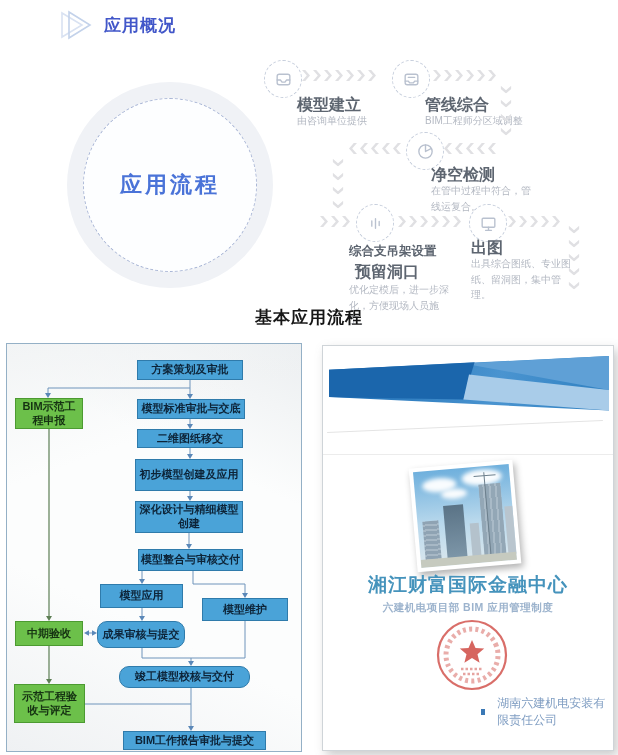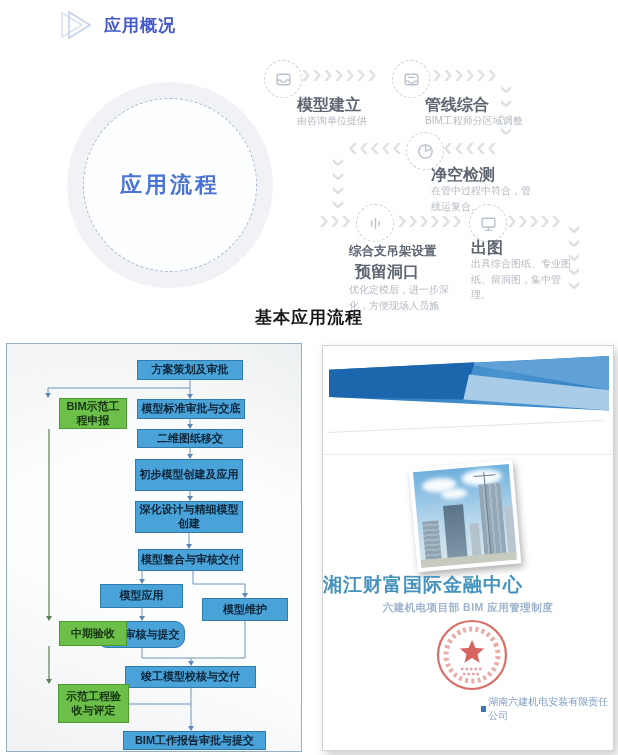--- a/index.html
+++ b/index.html
@@ -40,21 +40,21 @@
   .fc-panel{position:absolute;left:6px;top:343px;width:296px;height:409px;box-sizing:border-box;
             border:1px solid #94b0c6;
             background:
               linear-gradient(160deg,#f2f4f5 0%,rgba(255,255,255,0) 28%),
               linear-gradient(205deg,rgba(234,237,239,.9) 0%,rgba(255,255,255,0) 30%),
               linear-gradient(25deg,#eff1f3 0%,rgba(255,255,255,0) 35%),
               #fcfdfd;}
   .fc-box{position:absolute;background:#4aa3d8;border:1px solid #2f7bab;color:#0d2438;
           font-weight:bold;font-size:11px;line-height:1.25;text-align:center;
           display:flex;align-items:center;justify-content:center;padding:1px 2px;box-sizing:border-box;}
-  .fc-green{background:#6cc04a;border-color:#4c9a31;color:#153212;margin-left:44px;}
+  .fc-green{background:#6cc04a;border-color:#4c9a31;color:#153212;}
   .fc-lines{position:absolute;left:0;top:0;}
 
   
   .cover{position:absolute;left:322px;top:345px;width:292px;height:406px;background:#fff;
          border:1px solid #cfd4d8;box-shadow:4px 5px 10px rgba(110,110,110,.35);box-sizing:border-box;}
   .banner{position:absolute;left:6px;top:10px;width:280px;height:62px;}
   .banner div{position:absolute;inset:0;}
   .banner .bA{background:linear-gradient(105deg,#2272b8 10%,#4a94d0 60%,#2e7fc0);
               clip-path:polygon(0 22%,100% 0,100% 88%,0 66%);}
   .banner .bB{background:#1b66ac;clip-path:polygon(0 22%,52% 10%,48% 70%,0 66%);}
@@ -64,26 +64,26 @@
   .cover-rule{position:absolute;left:0;top:108px;width:100%;height:1px;background:#ececec;}
 
   .photo{position:absolute;left:90px;top:118px;width:104px;height:104px;background:#fff;padding:4px;
          transform:rotate(-5deg);box-shadow:2px 4px 7px rgba(0,0,0,.3);box-sizing:border-box;}
   .photo-inner{position:relative;width:100%;height:100%;overflow:hidden;
          background:linear-gradient(#6fb0dd,#b8d8ec 55%,#dce8ee);}
   .cloud{position:absolute;background:#ffffff;border-radius:50%;filter:blur(2px);opacity:.95;}
   .bld{position:absolute;bottom:6px;}
   .ground{position:absolute;left:0;bottom:0;width:100%;height:8px;background:#c6cabf;}
 
-  .cover-title{position:absolute;left:0;top:226px;width:100%;
+  .cover-title{position:absolute;left:0;top:226px;width:100%;text-align:center;
         font-family:"Liberation Serif",serif;font-weight:bold;font-size:19px;color:#4593bc;letter-spacing:1px;}
   .cover-sub{position:absolute;left:0;top:255px;width:100%;text-align:center;
         font-size:10.5px;font-weight:bold;color:#9cb3cd;letter-spacing:.5px;}
   .seal{position:absolute;left:108px;top:268px;}
-  .cover-footer{position:absolute;left:158px;top:349px;font-size:10px;color:#7f9dc2;display:flex;align-items:center;gap:2px;font-family:Liberation Serif, serif;}
+  .cover-footer{position:absolute;left:158px;top:349px;font-size:12px;color:#7f9dc2;display:flex;align-items:center;gap:12px;font-family:Liberation Serif, serif;}
   .footer-logo{width:6px;height:6px;background:#3a78b5;display:inline-block;}
 </style>
 </head>
 <body>
 
 <div class="canvas">
 
   <div class="hdr">
     <svg width="38" height="34" viewBox="0 0 38 34">
       <polygon points="4,5 24,17 4,29" fill="none" stroke="#d9e2f2" stroke-width="1.6"></polygon>
@@ -254,21 +254,21 @@
 
     <div class="fc-box" style="left:130px;top:16px;width:106px;height:20px;">方案策划及审批</div>
     <div class="fc-box" style="left:130px;top:55px;width:108px;height:20px;">模型标准审批与交底</div>
     <div class="fc-box" style="left:130px;top:85px;width:106px;height:19px;">二维图纸移交</div>
     <div class="fc-box" style="left:128px;top:115px;width:108px;height:32px;">初步模型创建及应用</div>
     <div class="fc-box" style="left:128px;top:157px;width:108px;height:32px;">深化设计与精细模型创建</div>
     <div class="fc-box" style="left:131px;top:205px;width:105px;height:22px;">模型整合与审核交付</div>
     <div class="fc-box" style="left:93px;top:240px;width:83px;height:24px;">模型应用</div>
     <div class="fc-box" style="left:195px;top:254px;width:86px;height:23px;">模型维护</div>
     <div class="fc-box" style="left:90px;top:277px;width:88px;height:27px;border-radius:10px;">成果审核与提交</div>
-    <div class="fc-box" style="left:118px;top:322px;width:131px;height:22px;">竣工模型校核与交付</div>
+    <div class="fc-box" style="left:112px;top:322px;width:131px;height:22px;border-radius:10px;">竣工模型校核与交付</div>
     <div class="fc-box" style="left:116px;top:387px;width:143px;height:19px;">BIM工作报告审批与提交</div>
 
     <div class="fc-box fc-green" style="left:8px;top:54px;width:68px;height:31px;">BIM示范工程申报</div>
     <div class="fc-box fc-green" style="left:8px;top:277px;width:68px;height:25px;">中期验收</div>
     <div class="fc-box fc-green" style="left:7px;top:340px;width:71px;height:39px;">示范工程验收与评定</div>
   </div>
 
   <div class="cover">
     <div class="banner">
       <div class="bA"></div>

